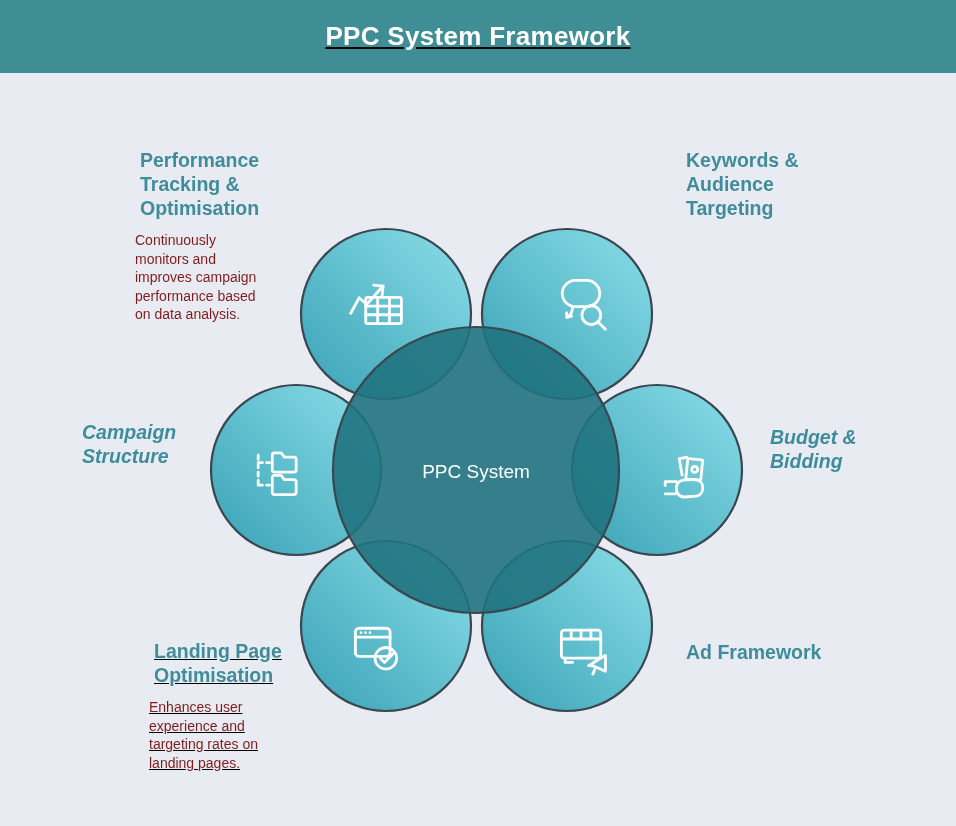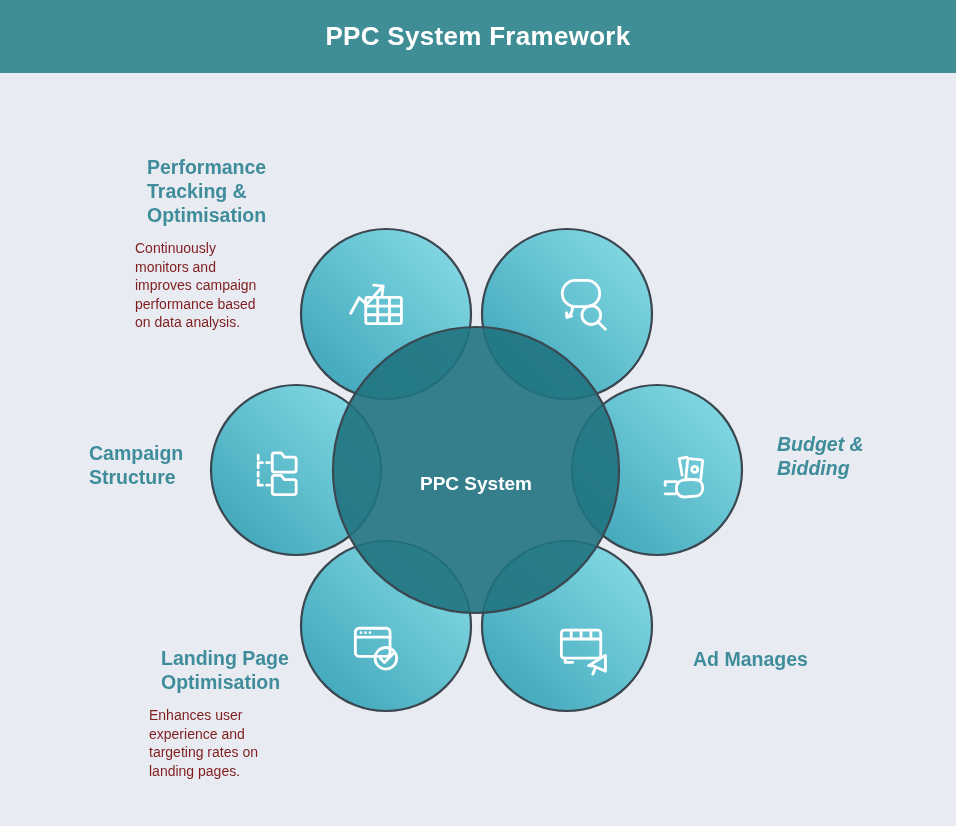--- a/index.html
+++ b/index.html
@@ -1,35 +1,35 @@
 <!DOCTYPE html>
 <html><head>
 <meta charset="utf-8">
 <style>
   html,body{margin:0;padding:0;background:#e9ebf2;}
   .page{position:relative;width:956px;height:826px;background:#e9ebf2;overflow:hidden;
         font-family:"Liberation Sans",sans-serif;}
   .header{position:absolute;top:0;left:0;width:956px;height:73px;background:#3f8e96;
-          display:flex;align-items:center;justify-content:center;}
+          display:flex;align-items:center;justify-content:center;text-decoration:underline;}
   .header h1{margin:0;color:#ffffff;font-size:26px;font-weight:700;letter-spacing:.3px;}
   .venn{position:absolute;left:0;top:0;width:956px;height:826px;}
   .icon{position:absolute;width:60px;height:60px;pointer-events:none;}
   .icon svg{width:100%;height:100%;display:block;}
   .node{position:absolute;}
-  .node h2{margin:12px;color:#3f8d9a;font-size:19.5px;line-height:24px;font-weight:700;
+  .node h2{margin:5px;color:#3f8d9a;font-size:19.5px;line-height:24px;font-weight:700;
            white-space:pre-line;}
   .node p{margin:11px 0 0;color:#7f1d1d;font-size:14px;line-height:18.5px;white-space:pre-line;}
   .center-label{position:absolute;left:356px;top:461px;width:240px;text-align:center;
-                color:#ffffff;font-size:19px;font-weight:700;margin-top:12px;}
+                color:#ffffff;font-size:19px;font-weight:400;}
   
   .n0{left:135px;top:143px;width:175px;}
   .n1{left:681px;top:143px;width:175px;}
-  .n2{left:77px; top:429px;width:160px;}
+  .n2{left:77px; top:415px;width:160px;font-style:italic;}
   .n3{left:765px;top:420px;width:165px;font-style:italic;}
-  .n4{left:149px;top:634px;width:175px;}
+  .n4{left:149px;top:634px;width:175px;text-decoration:underline;}
   .n5{left:681px;top:635px;width:165px;}
   
   .i0{left:347px;top:272px;}
   .i1{left:551px;top:272px;}
   .i2{left:246px;top:443px;}
   .i3{left:653px;top:446px;}
   .i4{left:346px;top:617px;}
   .i5{left:552px;top:616px;}
 </style>
 </head>
@@ -138,20 +138,23 @@
 Tracking &amp;
 Optimisation</h2>
     <p>Continuously
 monitors and
 improves campaign
 performance based
 on data analysis.</p>
   </div>
 
   <div class="node n1">
+    <h2>Keywords &amp;
+Audience
+Targeting</h2>
   </div>
 
   <div class="node n2">
     <h2>Campaign
 Structure</h2>
   </div>
 
   <div class="node n3">
     <h2>Budget &amp;
 Bidding</h2>
@@ -160,16 +163,16 @@
   <div class="node n4">
     <h2>Landing Page
 Optimisation</h2>
     <p>Enhances user
 experience and
 targeting rates on
 landing pages.</p>
   </div>
 
   <div class="node n5">
-    <h2>Ad Manages</h2>
+    <h2>Ad Framework</h2>
   </div>
 
 </div>
 
 </body></html>

